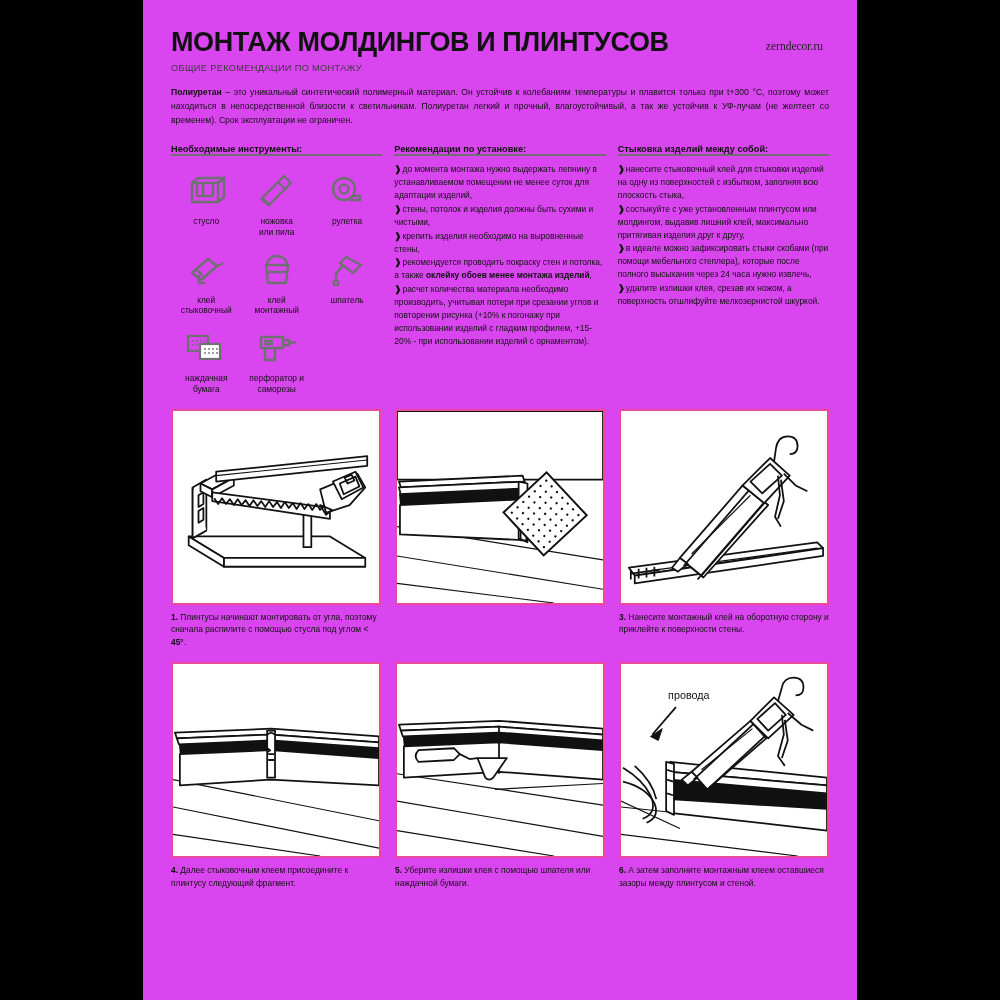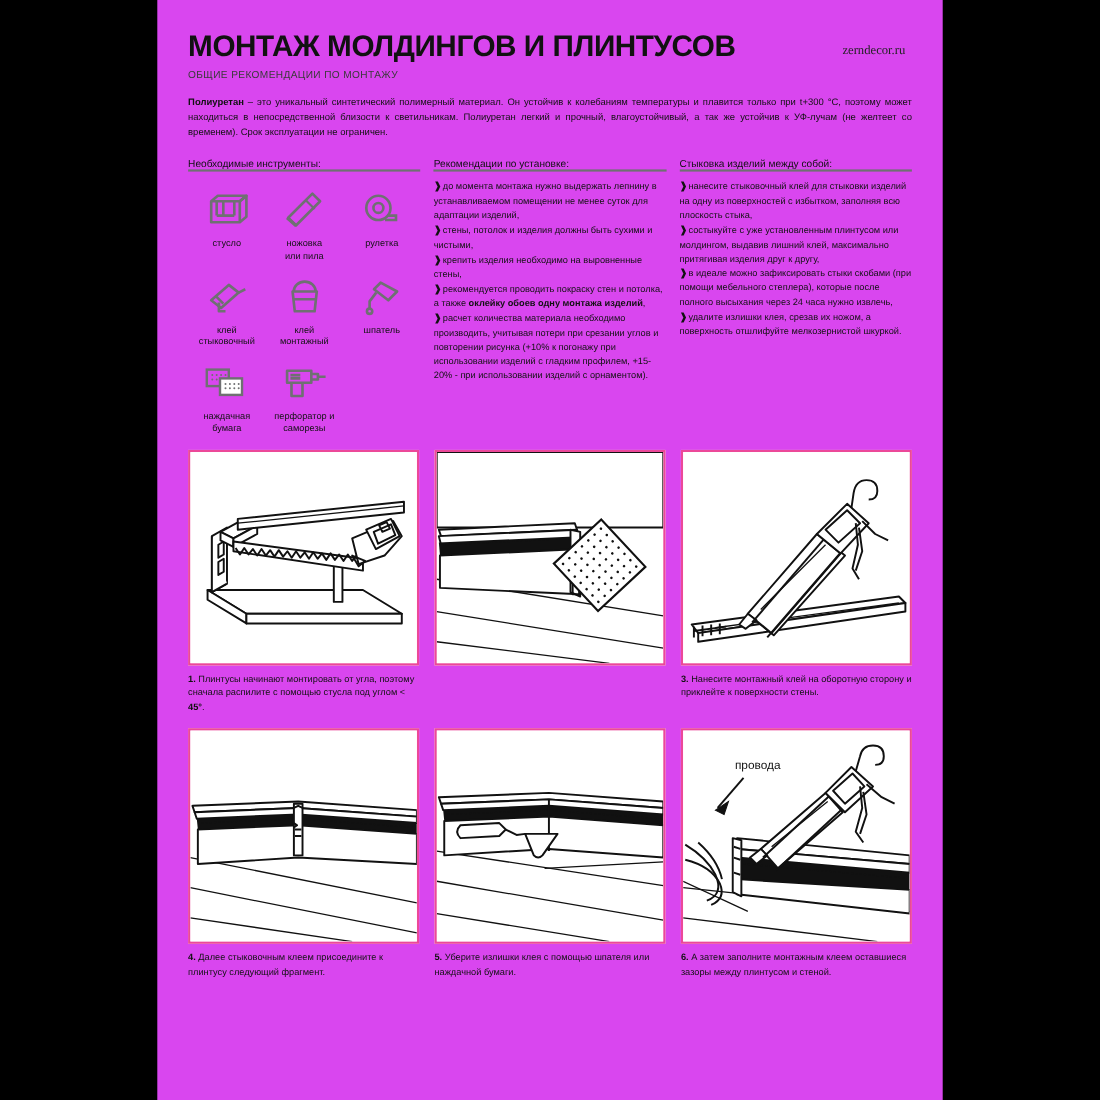--- a/index.html
+++ b/index.html
@@ -60,21 +60,21 @@
 
   
   .cols {
     display: flex;
     gap: 12px;
     margin-top: 16px;
   }
   .col { width: 33.33%; }
   .col-title {
     font-size: 9.2px;
-    font-weight: normal;
+    font-weight: bold;
     color: #111;
     padding-bottom: 0;
   }
   .col-rule {
     height: 2px;
     background: #6f7072;
     margin-bottom: 7px;
   }
   .col-body {
     font-size: 8.4px;
@@ -303,21 +303,21 @@
           <div class="bullet-item">
             <span class="bullet-glyph">❱</span><span>до момента монтажа нужно выдержать лепнину в устанавливаемом помещении не менее суток для адаптации изделий,</span>
           </div>
           <div class="bullet-item">
             <span class="bullet-glyph">❱</span><span>стены, потолок и изделия должны быть сухими и чистыми,</span>
           </div>
           <div class="bullet-item">
             <span class="bullet-glyph">❱</span><span>крепить изделия необходимо на выровненные стены,</span>
           </div>
           <div class="bullet-item">
-            <span class="bullet-glyph">❱</span><span>рекомендуется проводить покраску стен и потолка, а также </span><b>оклейку обоев одну монтажа изделий</b><span>,</span>
+            <span class="bullet-glyph">❱</span><span>рекомендуется проводить покраску стен и потолка, а также </span><b>оклейку обоев менее монтажа изделий</b><span>,</span>
           </div>
           <div class="bullet-item">
             <span class="bullet-glyph">❱</span><span>расчет количества материала необходимо производить, учитывая потери при срезании углов и повторении рисунка (+10% к погонажу при использовании изделий с гладким профилем, +15-20% - при использовании изделий с орнаментом).</span>
           </div>
         </div>
       </div>
 
       <div class="col">
         <div class="col-title">Стыковка изделий между собой:</div>
         <div class="col-rule"></div>

